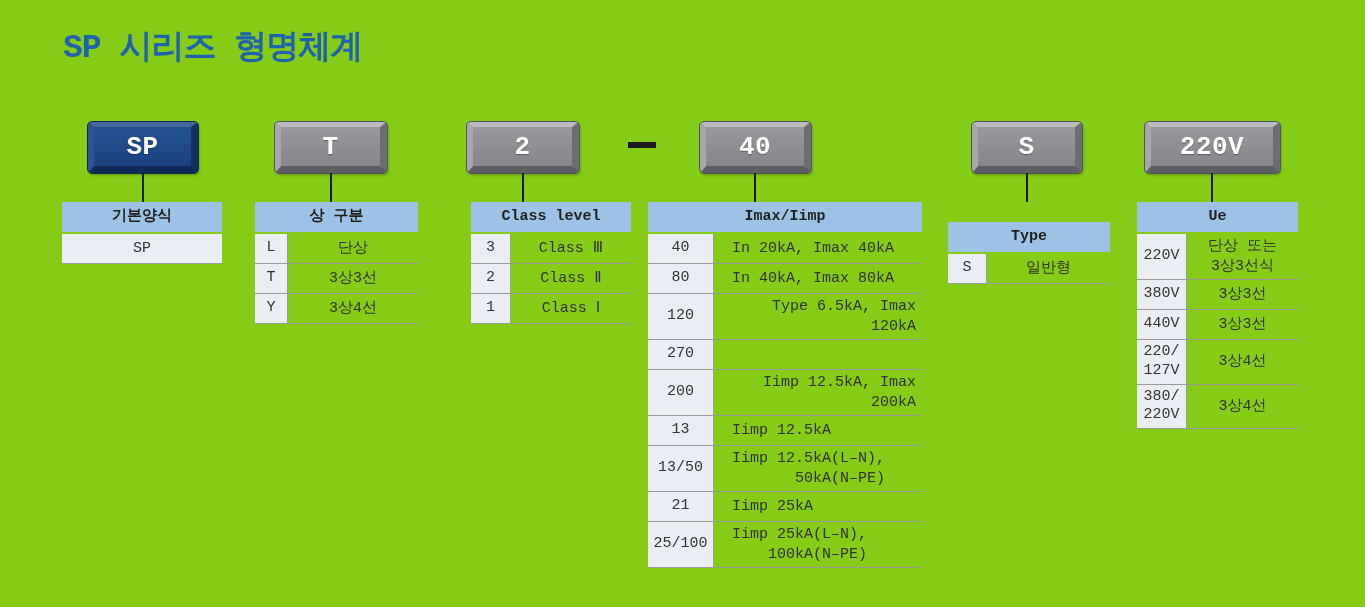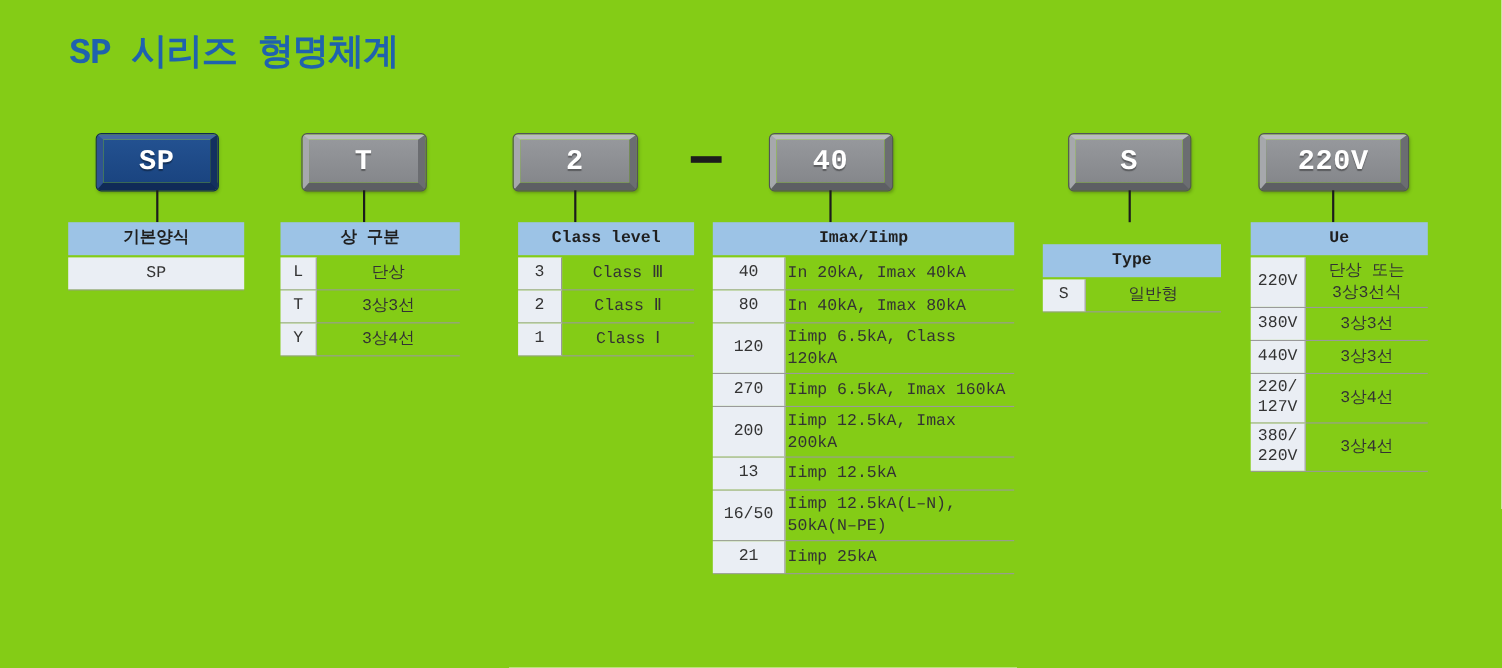--- a/index.html
+++ b/index.html
@@ -77,21 +77,21 @@
   .tval{
     flex:1;display:flex;align-items:center;justify-content:center;
     text-align:center;white-space:pre-line;line-height:1.3;
     padding:3px 6px;box-sizing:border-box;
   }
   .t2 .tkey{flex-basis:33px;}
   .t3 .tkey{flex-basis:40px;}
   .t4 .tkey{flex-basis:66px;}
   .t5 .tkey{flex-basis:39px;}
   .t6 .tkey{flex-basis:50px;}
-  .t4 .tval{justify-content:flex-start;text-align:left;padding-left:2px;}
+  .t4 .tval{justify-content:flex-start;text-align:right;padding-left:18px;}
   .t1 .tval{background:var(--key-cell-bg);}
 </style>
 </head>
 <body>
 
 <div id="canvas">
 
   <div class="page-title">SP 시리즈 형명체계</div>
 
   <div class="box3d blue b-sp">
@@ -177,42 +177,46 @@
     <div class="trow">
         <div class="tkey">40</div>
         <div class="tval">In 20kA, Imax 40kA</div>
       </div>
         <div class="trow">
         <div class="tkey">80</div>
         <div class="tval">In 40kA, Imax 80kA</div>
       </div>
         <div class="trow">
         <div class="tkey">120</div>
-        <div class="tval">Iimp 6.5kA, Class 120kA</div>
+        <div class="tval">Type 6.5kA, Imax 120kA</div>
       </div>
         <div class="trow">
         <div class="tkey">270</div>
-        <div class="tval">Iimp 6.5kA, Imax 160kA</div>
       </div>
         <div class="trow">
         <div class="tkey">200</div>
         <div class="tval">Iimp 12.5kA, Imax 200kA</div>
       </div>
         <div class="trow">
         <div class="tkey">13</div>
         <div class="tval">Iimp 12.5kA</div>
       </div>
         <div class="trow">
-        <div class="tkey">16/50</div>
+        <div class="tkey">13/50</div>
         <div class="tval">Iimp 12.5kA(L–N),
 50kA(N–PE)</div>
       </div>
         <div class="trow">
         <div class="tkey">21</div>
         <div class="tval">Iimp 25kA</div>
+      </div>
+        <div class="trow">
+        <div class="tkey">25/100</div>
+        <div class="tval">Iimp 25kA(L–N),
+100kA(N–PE)</div>
       </div>
       </div>
   </div>
 
   <div class="table t5">
     <div class="thead">Type</div>
     <div class="tbody">
 
     <div class="trow">
         <div class="tkey">S</div>

